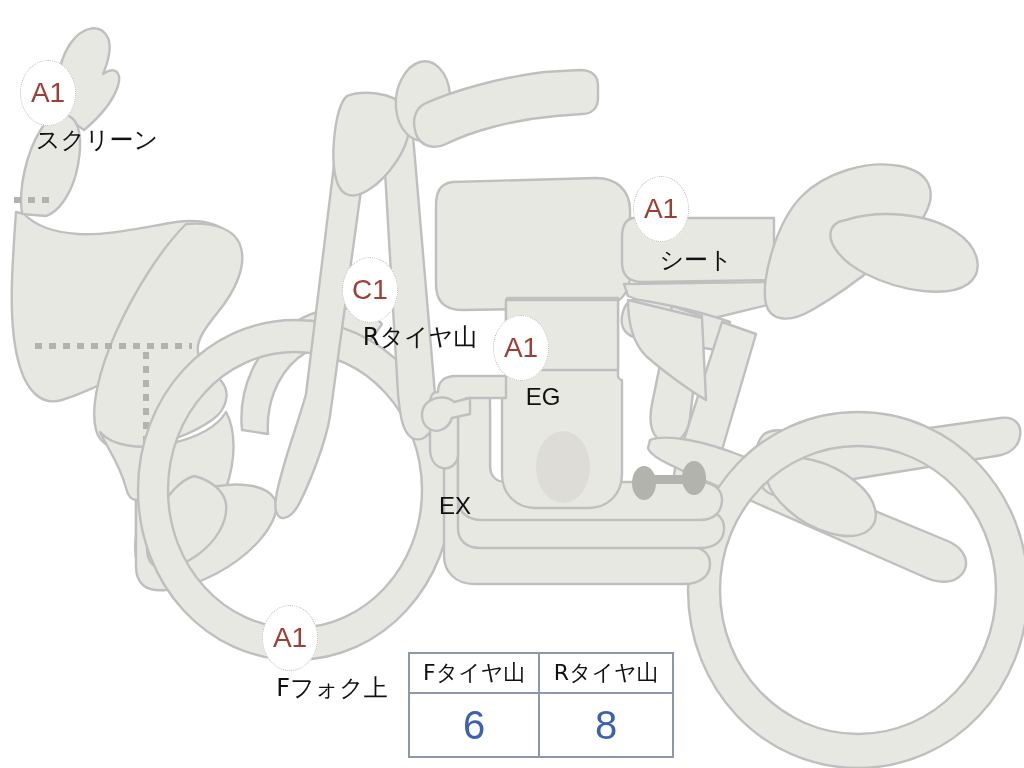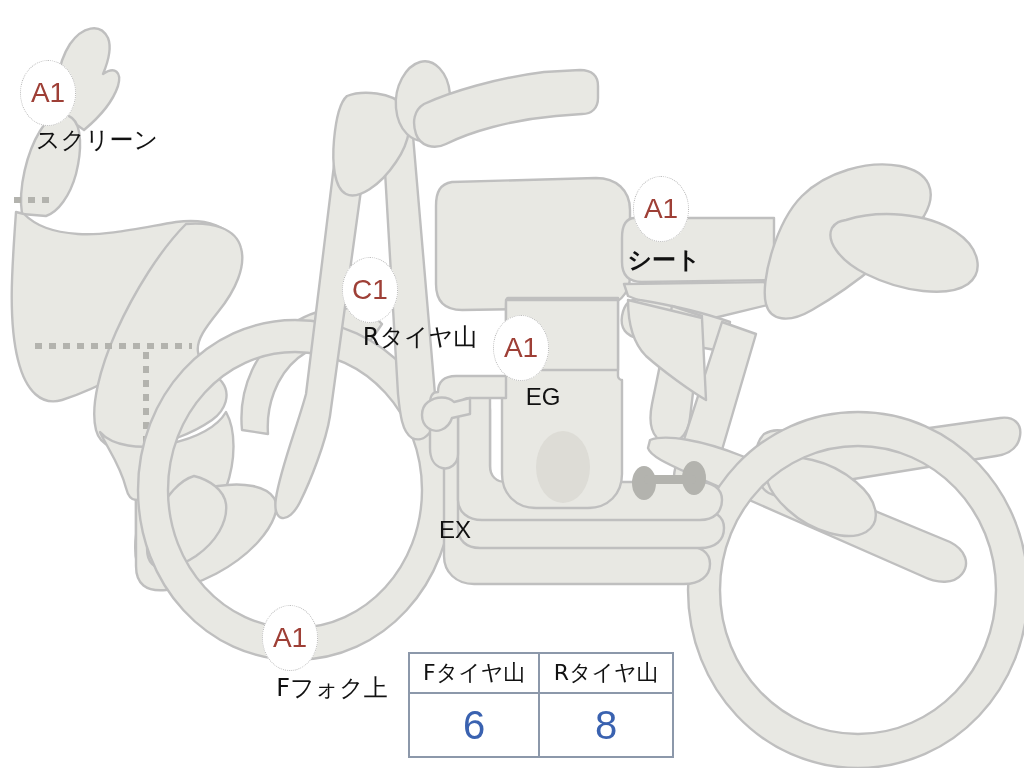--- a/index.html
+++ b/index.html
@@ -175,35 +175,35 @@
   <div class="marker" style="left:48px; top:93px;">
     <span class="bubble"></span>
     <span class="code">A1</span>
   </div>
   <div class="marker-label" style="left:97px; top:128px;">スクリーン</div>
 
   <div class="marker" style="left:661px; top:209px;">
     <span class="bubble"></span>
     <span class="code">A1</span>
   </div>
-  <div class="marker-label" style="left:664px; top:248px;font-weight:bold;">シート</div>
+  <div class="marker-label" style="left:696px; top:248px;">シート</div>
 
   <div class="marker" style="left:370px; top:290px;">
     <span class="bubble"></span>
     <span class="code">C1</span>
   </div>
   <div class="marker-label" style="left:420px; top:325px;">Rタイヤ山</div>
 
   <div class="marker" style="left:521px; top:348px;">
     <span class="bubble"></span>
     <span class="code">A1</span>
   </div>
   <div class="marker-label latin" style="left:543px; top:385px;">EG</div>
 
-  <div class="marker-label latin" style="left:455px; top:494px;margin-top:24px;">EX</div>
+  <div class="marker-label latin" style="left:455px; top:494px;">EX</div>
 
   <div class="marker" style="left:290px; top:638px;">
     <span class="bubble"></span>
     <span class="code">A1</span>
   </div>
   <div class="marker-label" style="left:332px; top:676px;">Fフォク上</div>
 
   <table id="tire-table">
     <thead>
       <tr>

